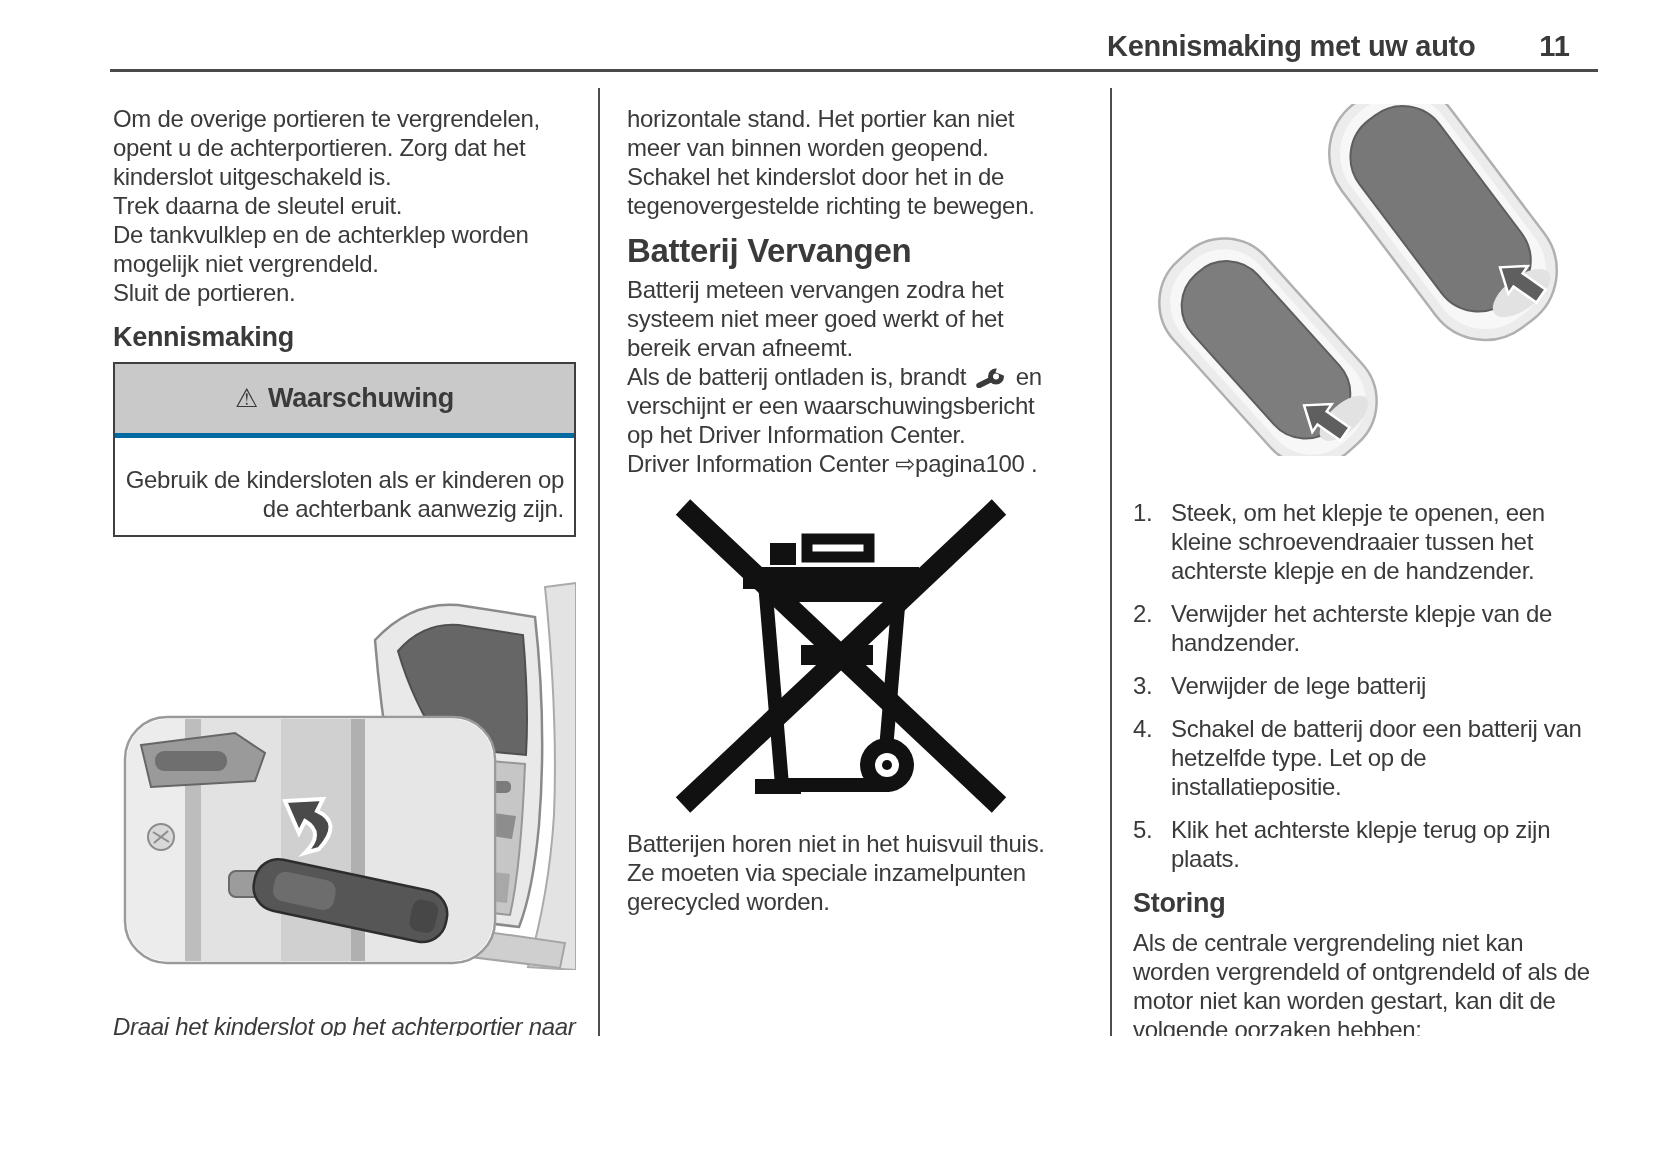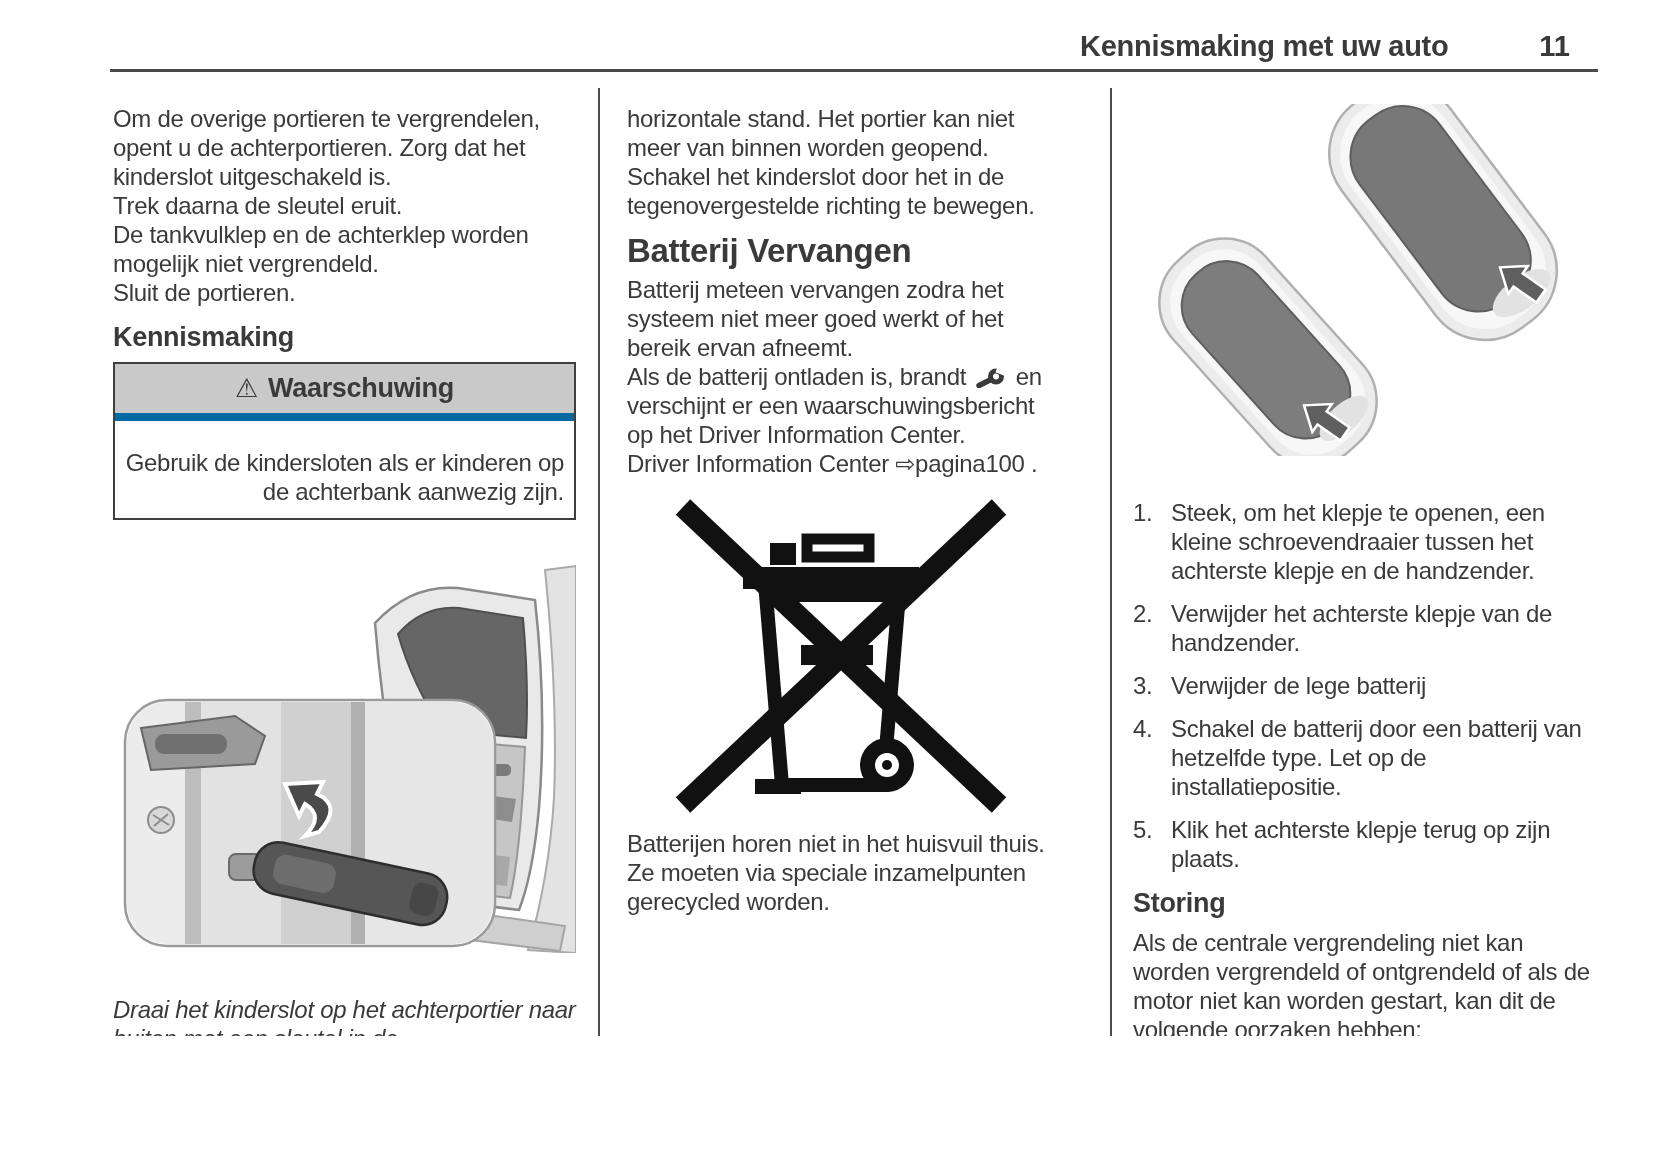--- a/index.html
+++ b/index.html
@@ -8,37 +8,37 @@
     width:1653px;height:1036px;
     background:#ffffff;
     font-family:"Liberation Sans",sans-serif;
     color:#3a3a3a;
     overflow:hidden;
   }
   
   .header{position:absolute;left:110px;top:30px;width:1488px;}
   .header-row{display:flex;justify-content:flex-end;align-items:baseline;}
   .header-title{font-size:29px;font-weight:bold;letter-spacing:-0.3px;}
-  .header-page{font-size:29px;font-weight:bold;margin-left:91px;margin-right:28px;}
+  .header-page{font-size:29px;font-weight:bold;margin-left:64px;margin-right:28px;}
   .header-rule{margin-top:6px;height:3px;background:#4a4a4a;}
   
   .col{position:absolute;top:104px;font-size:24px;line-height:29px;letter-spacing:-0.3px;}
   .col p{margin:0;}
   .col1{left:113px;width:463px;}
   .col2{left:627px;width:428px;}
   .col3{left:1133px;width:465px;}
   .vdiv{position:absolute;top:88px;height:1020px;width:2px;background:#4d4d4d;}
   .vdiv1{left:598px;}
   .vdiv2{left:1110px;}
   h3.sub{font-size:27px;font-weight:bold;margin:16px 0 10px 0;letter-spacing:-0.3px;}
   h2.main{font-size:33px;font-weight:bold;margin:16px 0 10px 0;letter-spacing:-0.3px;}
   
   .warnbox{border:2px solid #3f3f3f;margin-top:6px;}
-  .warnhead{background:#c9c9c9;border-bottom:8px solid #0369a1;text-align:center;
-            font-weight:bold;font-size:27px;padding:10px 0;}
+  .warnhead{background:#c9c9c9;border-bottom:5px solid #0369a1;text-align:center;
+            font-weight:bold;font-size:27px;padding:20px 0;}
   .warn-icon{font-family:"DejaVu Sans",sans-serif;font-weight:normal;font-size:26px;margin-right:10px;}
   .warnbody{padding:27px 10px 12px 10px;text-align:right;}
   
   .fig{display:block;}
   .fig-childlock{margin-top:38px;}
   .caption{margin-top:42px !important;font-style:italic;}
   .fig-bin{margin:14px auto 0 auto;}
   .p-batteries{margin-top:16px !important;}
   
   .ref-arrow{font-family:"DejaVu Sans",sans-serif;}

